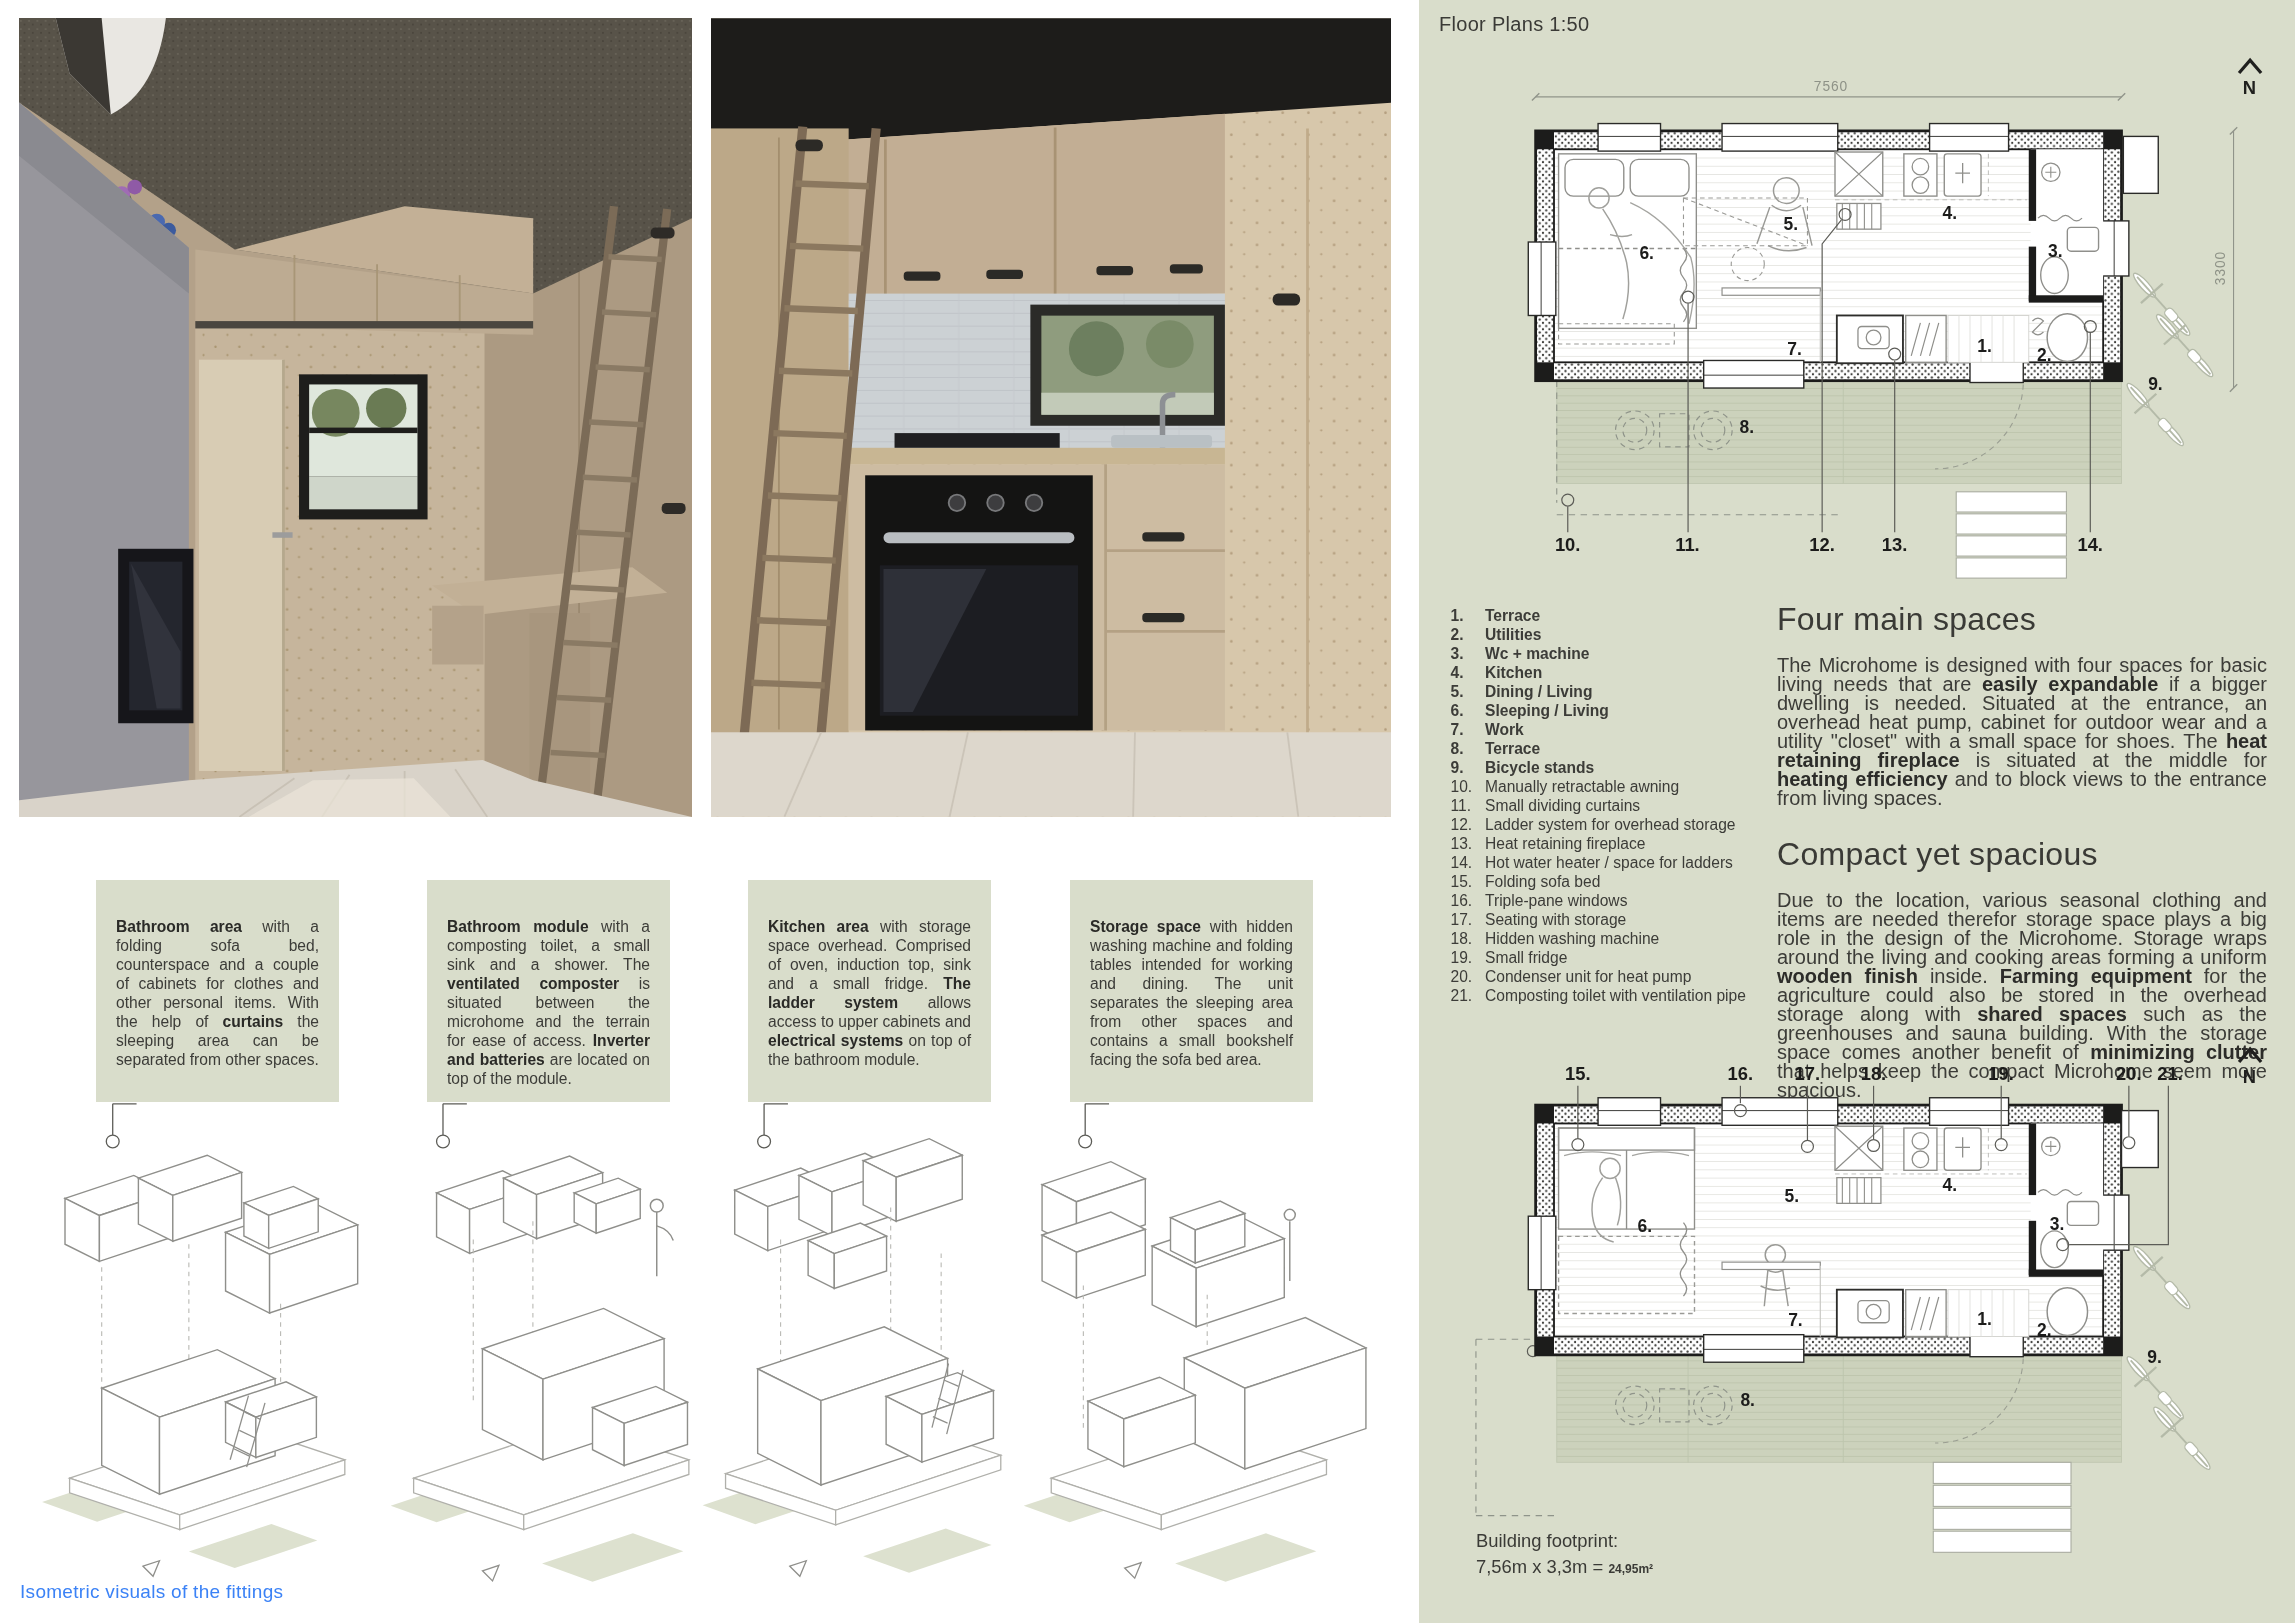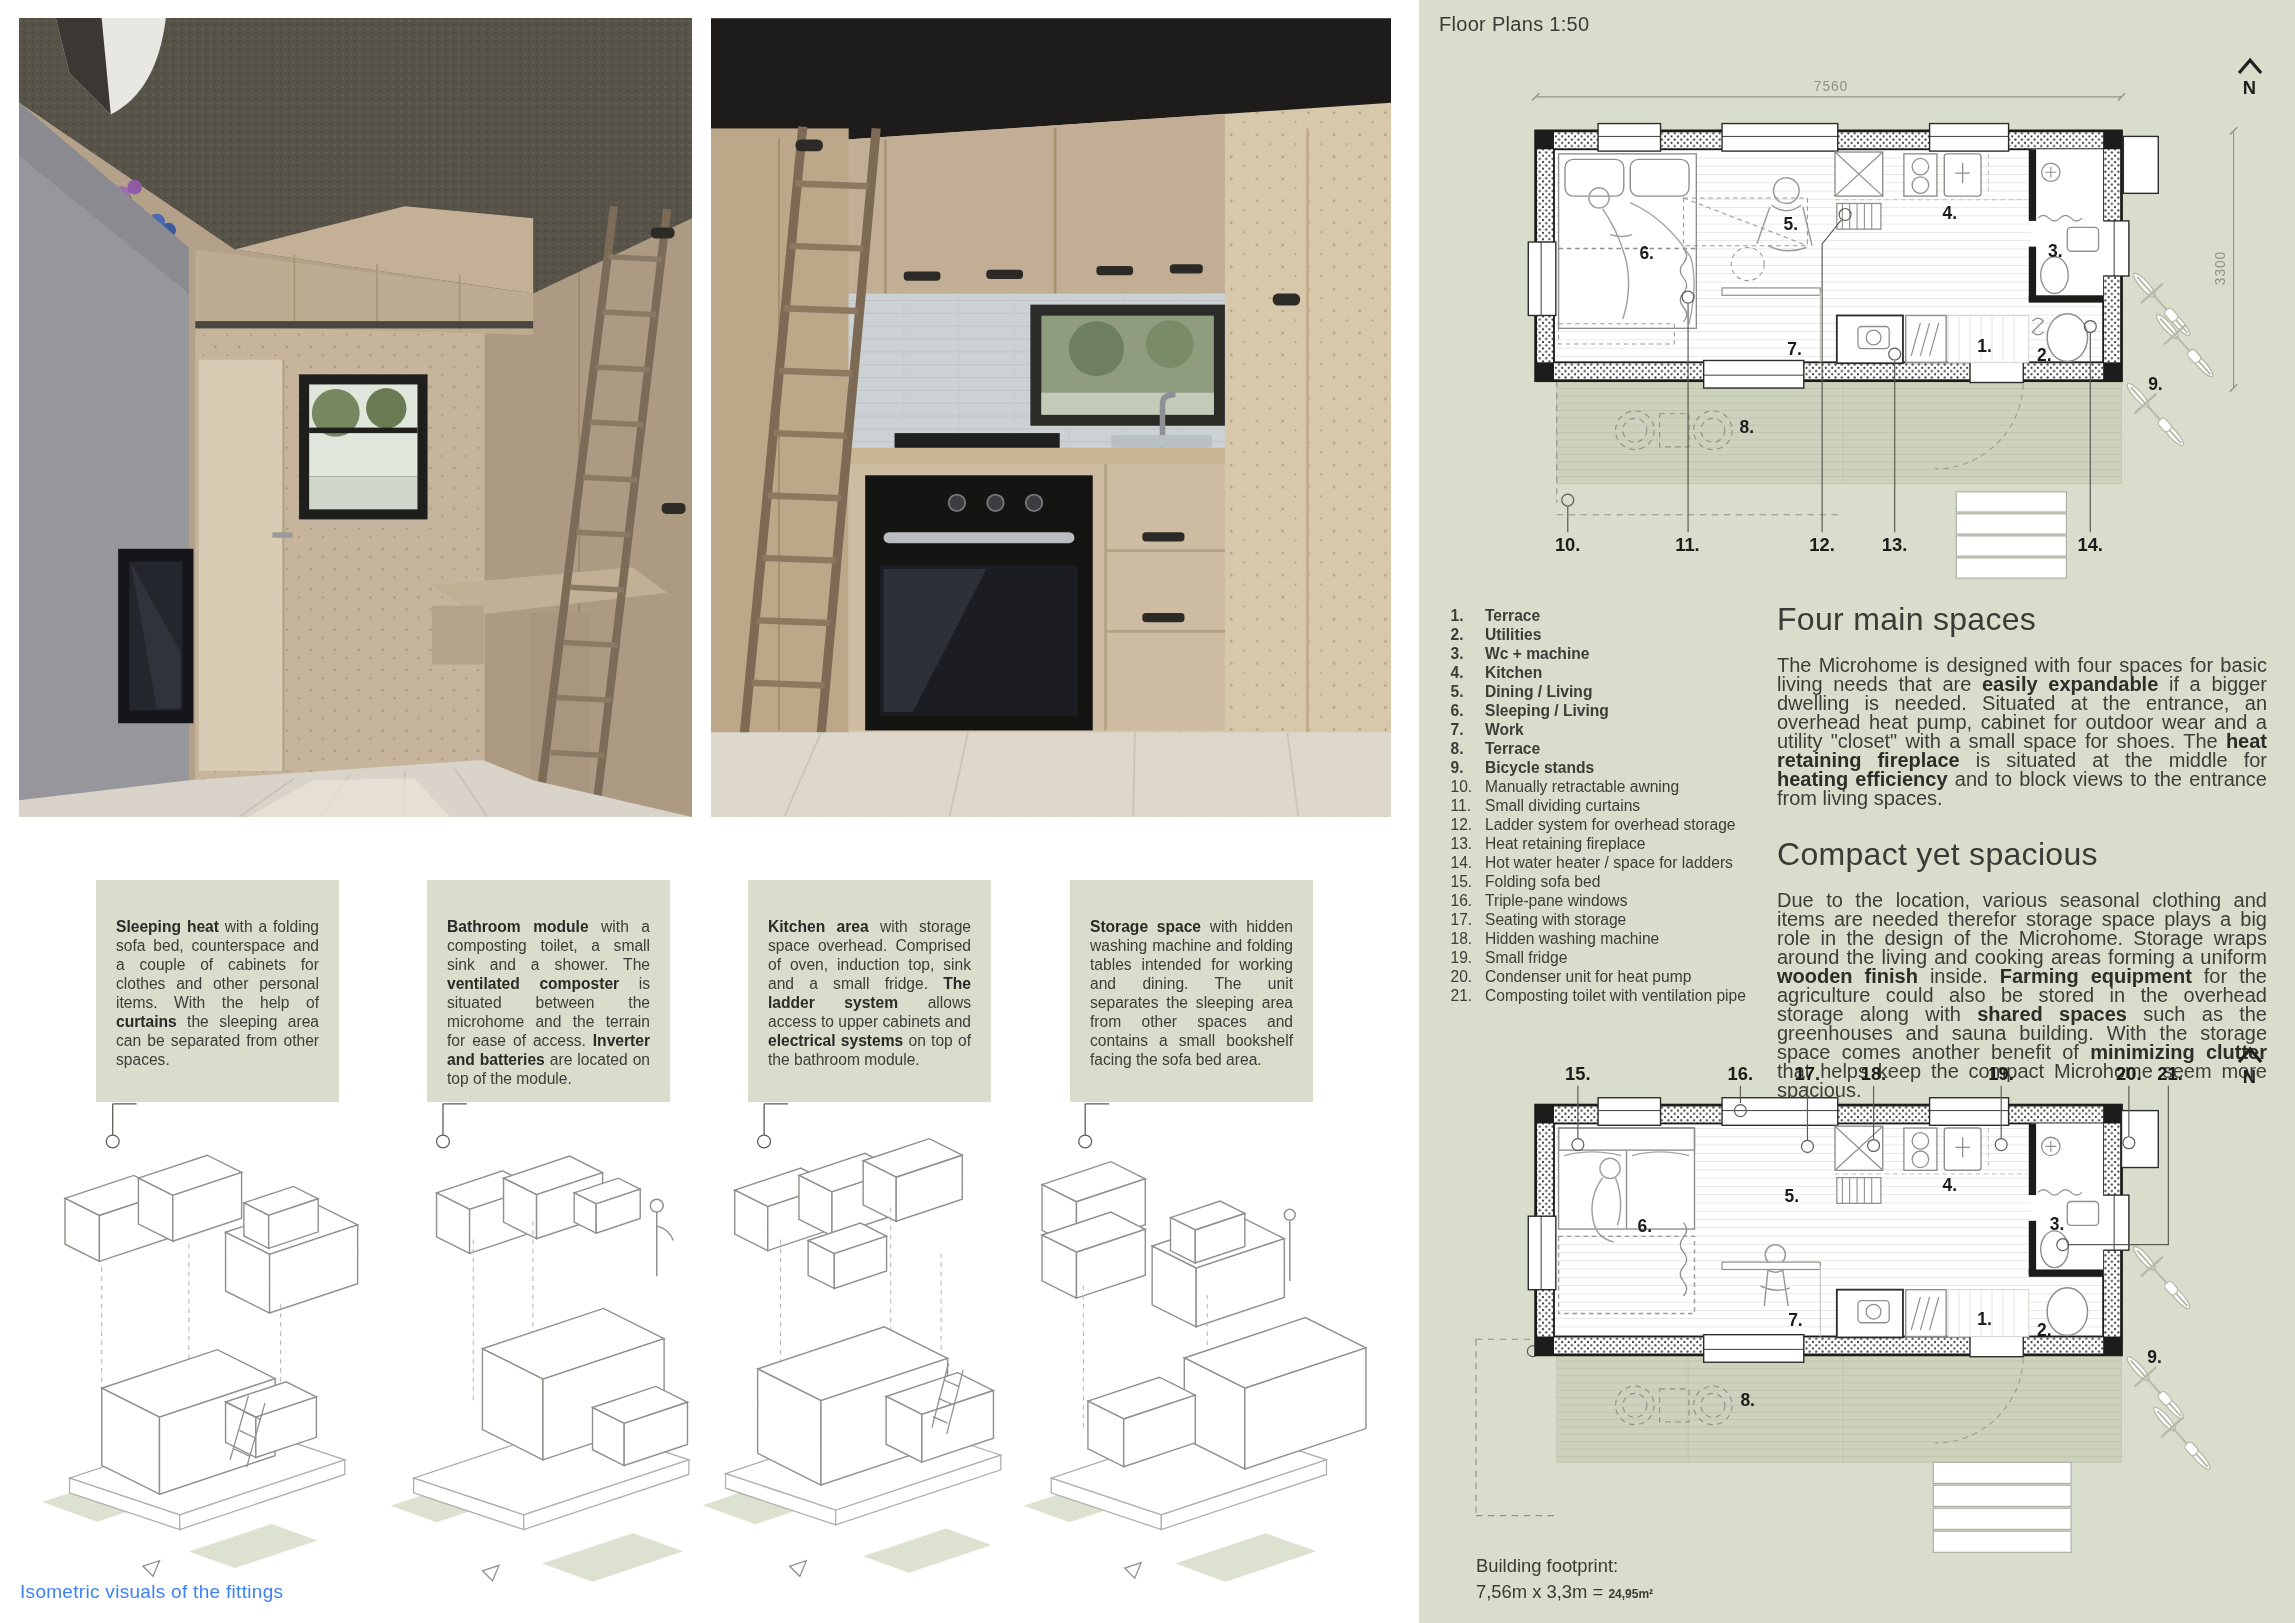--- a/index.html
+++ b/index.html
@@ -13,21 +13,21 @@
   .legend{left:26px;top:606px;width:331px;font-size:15.6px;line-height:19px;color:#3c3c38;}
   .lg-row{display:flex;}
   .lg-num{width:40px;flex:none;text-align:left;padding-left:5.5px;box-sizing:border-box;}
   .lg-row.bold{font-weight:bold;}
   
   .textcol{left:358px;top:601px;width:490px;}
   .textcol h2{font-size:32px;font-weight:normal;margin:0 0 18.4px 0;color:#3a3a36;letter-spacing:0.3px;}
   .textcol p{font-size:20px;line-height:19px;margin:0 0 27.5px 0;text-align:justify;}
   .textcol p b{color:#2c2c29;}
   
-  .footprint{left:57px;top:1528px;font-size:18.4px;line-height:26px;color:#3a3a36;margin-top:25px;}
+  .footprint{left:57px;top:1528px;font-size:18.4px;line-height:26px;color:#3a3a36;}
   .footprint b{font-size:12px;}
   
   .note{position:absolute;width:243px;height:222px;background:#d9ddcb;box-sizing:border-box;
         padding:37px 20px 0 20px;font-size:15.6px;line-height:19px;text-align:justify;color:#3c3c38;}
   .note b{color:#2a2a27;}
   .caption{left:20px;top:1581px;font-size:19px;color:#3b82f6;letter-spacing:0.3px;}
   svg text{font-family:"Liberation Sans","DejaVu Sans",sans-serif;}
   .room{font-size:19px;font-weight:bold;fill:#1c1c1b;}
   .callout{font-size:20px;font-weight:bold;fill:#1c1c1b;}
   .dim{font-size:15px;fill:#8e9287;letter-spacing:1px;}
@@ -218,21 +218,21 @@
     <rect x="0" y="778" width="741" height="92" fill="#ddd7cc"></rect>
     <g stroke="#cbc4b8" stroke-width="2">
       <line x1="80" y1="870" x2="120" y2="778"></line>
         <line x1="260" y1="870" x2="280" y2="778"></line>
       <line x1="460" y1="870" x2="462" y2="778"></line>
         <line x1="640" y1="870" x2="628" y2="778"></line>
     </g>
   </svg>
 
   <div class="note" style="left:96px;top:880px">
-    <span><b>Sleeping heat</b><span> with a folding sofa bed, counterspace and a couple of cabinets for clothes and other personal items. With the help of </span><b>curtains</b><span> the sleeping area can be separated from other spaces.</span></span>
+    <span><b>Bathroom area</b><span> with a folding sofa bed, counterspace and a couple of cabinets for clothes and other personal items. With the help of </span><b>curtains</b><span> the sleeping area can be separated from other spaces.</span></span>
   </div>
   <div class="note" style="left:427px;top:880px">
     <span><b>Bathroom module</b><span> with a composting toilet, a small sink and a shower. The </span><b>ventilated composter</b><span> is situated between the microhome and the terrain for ease of access. </span><b>Inverter and batteries</b><span> are located on top of the module.</span></span>
   </div>
   <div class="note" style="left:748px;top:880px">
     <span><b>Kitchen area</b><span> with storage space overhead. Comprised of oven, induction top, sink and a small fridge. </span><b>The ladder system</b><span> allows access to upper cabinets and </span><b>electrical systems</b><span> on top of the bathroom module.</span></span>
   </div>
   <div class="note" style="left:1070px;top:880px">
     <span><b>Storage space</b><span> with hidden washing machine and folding tables intended for working and dining. The unit separates the sleeping area from other spaces and contains a small bookshelf facing the sofa bed area.</span></span>
   </div>

